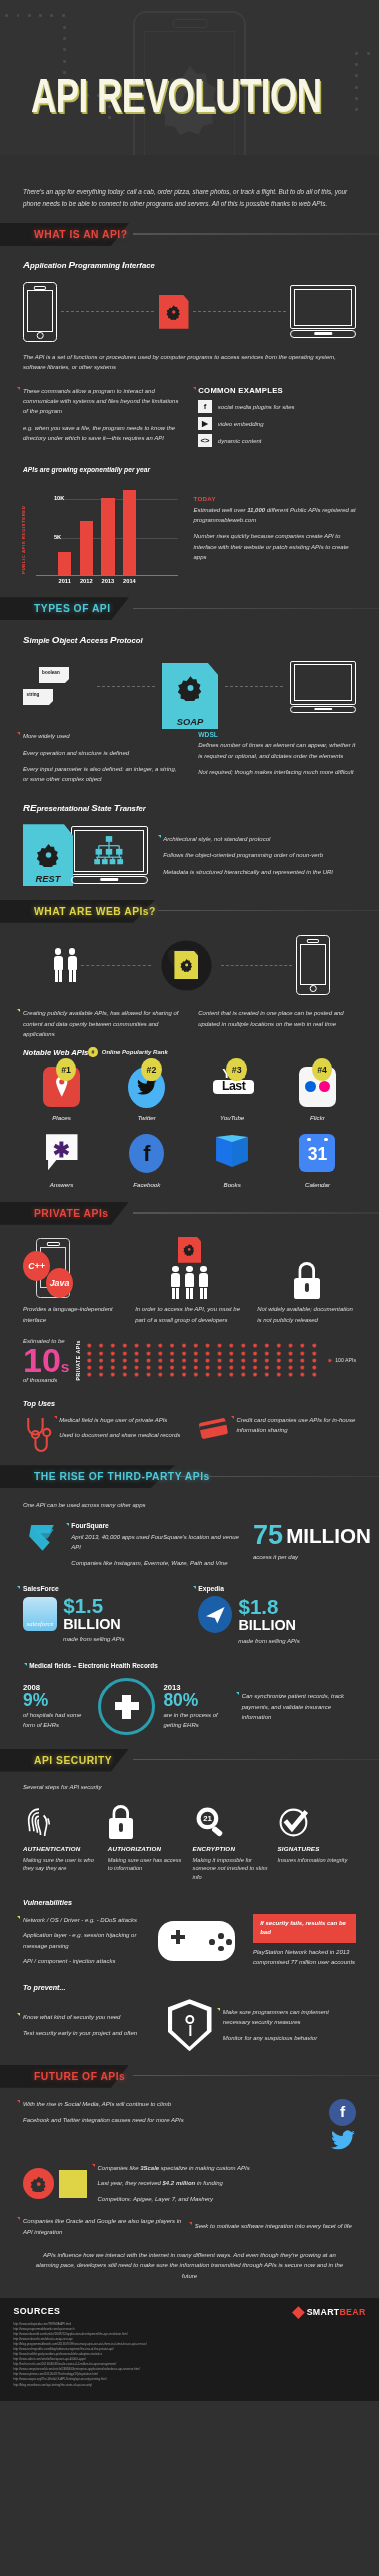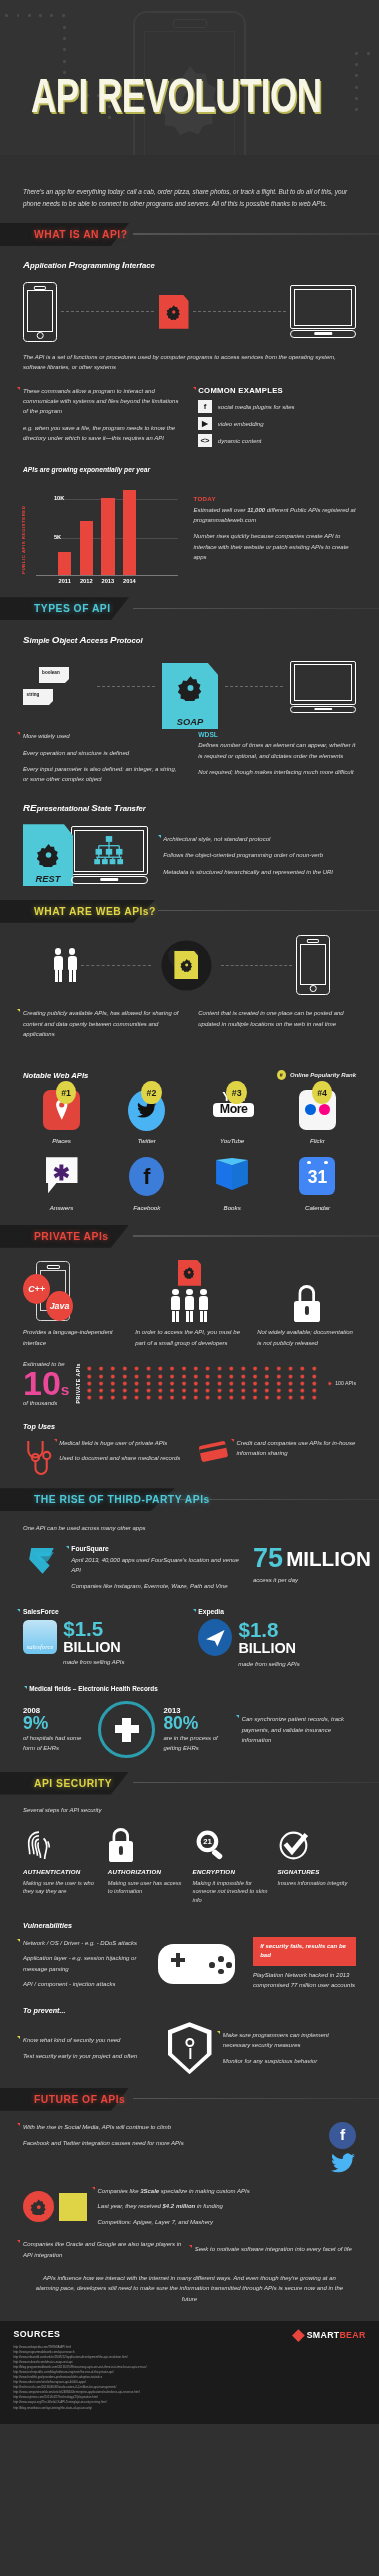--- a/index.html
+++ b/index.html
@@ -566,21 +566,21 @@
       <div class="phone-out" style="margin-right:26px;">
           <div class="phone-screen"></div>
         </div>
     </div>
 
     <div class="two-col" style="margin-top:13.4px;">
       <div class="body-it tick y">Creating publicly available APIs, has allowed for sharing of content and data openly between communities and applications</div>
       <div class="body-it">Content that is created in one place can be posted and updated in multiple locations on the web in real time</div>
     </div>
 
-    <div style="display:flex;justify-content:space-between;align-items:center;margin-top:31px;">
+    <div style="display:flex;justify-content:flex-start;align-items:center;margin-top:8px;">
       <div style="font-weight:bold;font-style:italic;font-size:7.7px;color:#fff;">Notable Web APIs</div>
       <div class="rank-legend">
         <div class="chip">#</div>
         <div class="txt">Online Popularity Rank</div>
       </div>
     </div>
 
     <div class="api-grid">
       <div class="api-cell">
         <div class="api-ico">
@@ -602,21 +602,21 @@
               </svg>
           </div>
           <div class="rank">#2</div>
         </div>
         <div class="api-name">Twitter</div>
       </div>
       <div class="api-cell">
         <div class="api-ico">
           <div style="width:41px;margin:0 auto;text-align:center;">
             <div style="font-weight:bold;font-size:13.4px;color:#fff;line-height:1;letter-spacing:-0.5px;">You</div>
-            <div style="background:#fff;color:#111;font-weight:bold;font-size:12.4px;border-radius:4.1px;line-height:1.1;letter-spacing:-0.5px;">More</div>
+            <div style="background:#fff;color:#111;font-weight:bold;font-size:12.4px;border-radius:4.1px;line-height:1.1;letter-spacing:-0.5px;">Last</div>
           </div>
           <div class="rank">#3</div>
         </div>
         <div class="api-name">YouTube</div>
       </div>
       <div class="api-cell">
         <div class="api-ico">
           <div style="width:37px;height:40px;background:#f6f6f6;border-radius:7.2px;margin:0 auto;display:flex;align-items:center;justify-content:center;gap:2.1px;">
             <span style="width:11.3px;height:11.3px;border-radius:50%;background:#0063dc;display:block;"></span>
             <span style="width:11.3px;height:11.3px;border-radius:50%;background:#ff0084;display:block;"></span>

